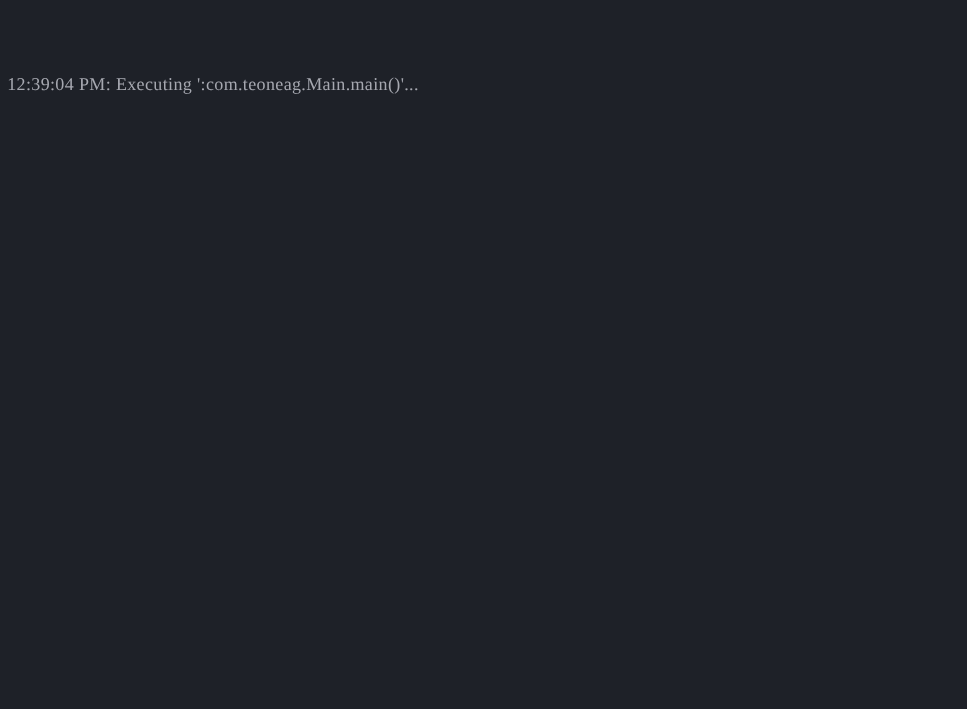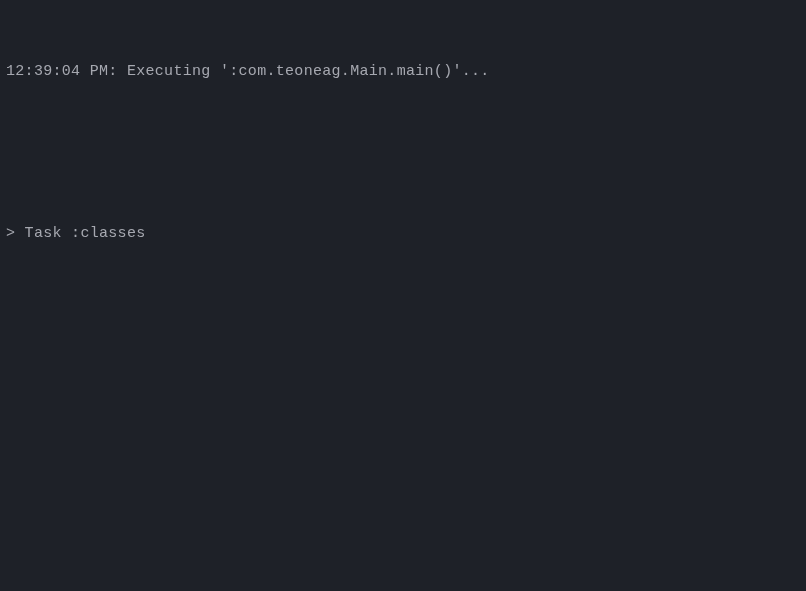--- a/index.html
+++ b/index.html
@@ -17,28 +17,28 @@
       padding: 4px 6px;
       line-height: 1.8;
       overflow: hidden;
       letter-spacing: 0.3px;
     }
     .console-output {
       white-space: pre;
     }
     .console-line {
       display: block;
+      font-family: Liberation Serif, serif;
     }
     .blank-line {
       height: 27px;
     }
   </style>
 </head>
 <body>
 
 <div class="console-output">
   <span class="console-line">12:39:04 PM: Executing ':com.teoneag.Main.main()'...</span>
   <div class="blank-line"></div>
-  <span class="console-line">&gt; Task :classes</span>
   <div class="blank-line"></div>
   
   
 </div>
 
 </body></html>

